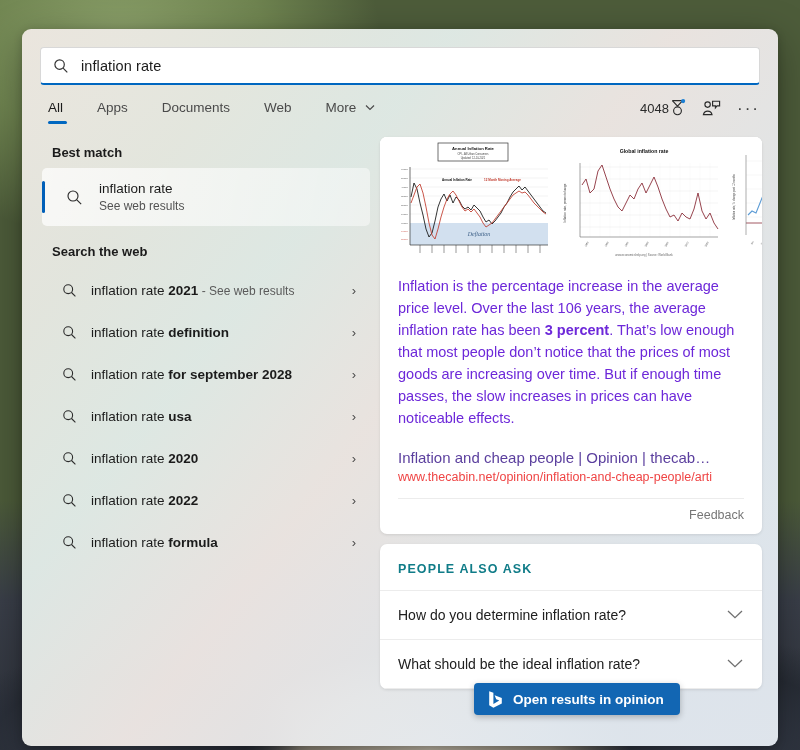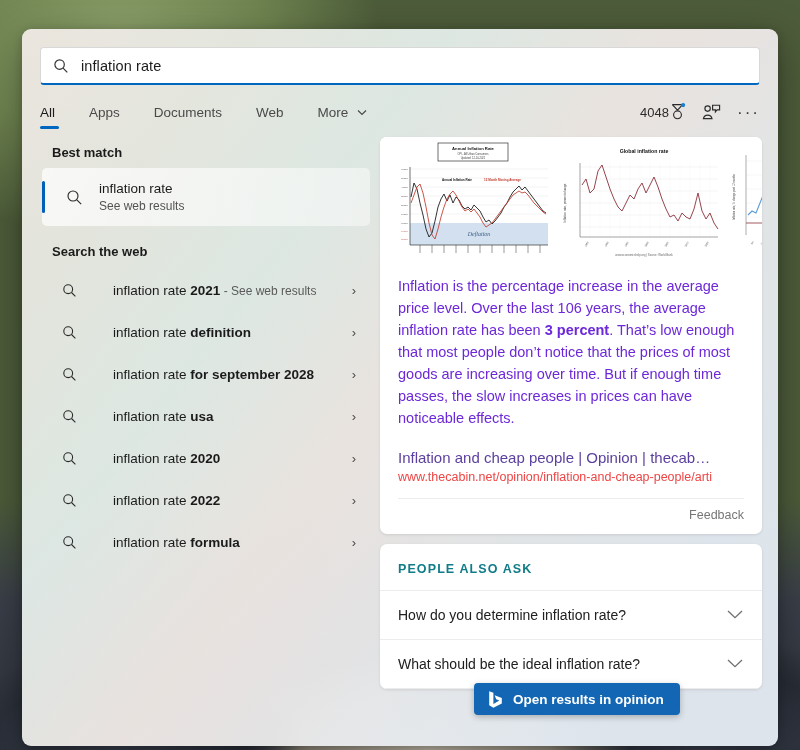--- a/index.html
+++ b/index.html
@@ -62,22 +62,22 @@
     display: flex; align-items: center;
     padding: 0 12px;
   }
   .searchbar .mag { flex: 0 0 auto; margin-right: 12px; display: flex; }
   .search-text {
     font-size: 14.5px; color: #1b1b1b; letter-spacing: .1px;
   }
 
   
   .tabrow {
-    display: flex; align-items: flex-end;
-    padding: 14px 18px 0 12px;
+    display: flex; align-items: flex-start;
+    padding: 14px 18px 0 20px;
     height: 44px;
   }
   .tabs { display: flex; align-items: center; gap: 0; }
   .tab {
     position: relative;
     font-size: 13.5px; color: #4a4a4a;
     padding: 0 17px 9px 17px;
     cursor: default; white-space: nowrap;
   }
   .tab:first-child { padding-left: 6px; }
@@ -119,21 +119,21 @@
   .bm-icon { flex: 0 0 auto; margin-right: 16px; display: flex; }
   .bm-title { font-size: 13.5px; color: #1b1b1b; line-height: 17px; }
   .bm-sub { font-size: 12px; color: #535353; line-height: 16px; margin-top: 1px; }
 
   .suggestions { margin-top: 4px; }
   .sugg {
     height: 42px; display: flex; align-items: center;
     padding: 0 10px 0 22px; border-radius: 5px; margin-right: 6px;
   }
   .sugg .sicon { flex: 0 0 auto; margin-right: 14px; display: flex; }
-  .sugg-text { font-size: 13.5px; color: #1b1b1b; flex: 1; white-space: nowrap; margin-left: 22px; }
+  .sugg-text { font-size: 13.5px; color: #1b1b1b; flex: 1; white-space: nowrap; }
   .sugg-text b { font-weight: bold; }
   .sugg-text .muted { color: #5a5a5a; font-size: 12px; font-weight: normal; }
   .sugg .arrow { color: #4a4a4a; font-size: 13px; margin-right: 4px; }
 
   
   .right { flex: 1; min-width: 0; padding: 0 16px 0 0; }
   .card {
     background: #ffffff;
     border-radius: 7px;
     box-shadow: 0 1px 3px rgba(0,0,0,.10);

